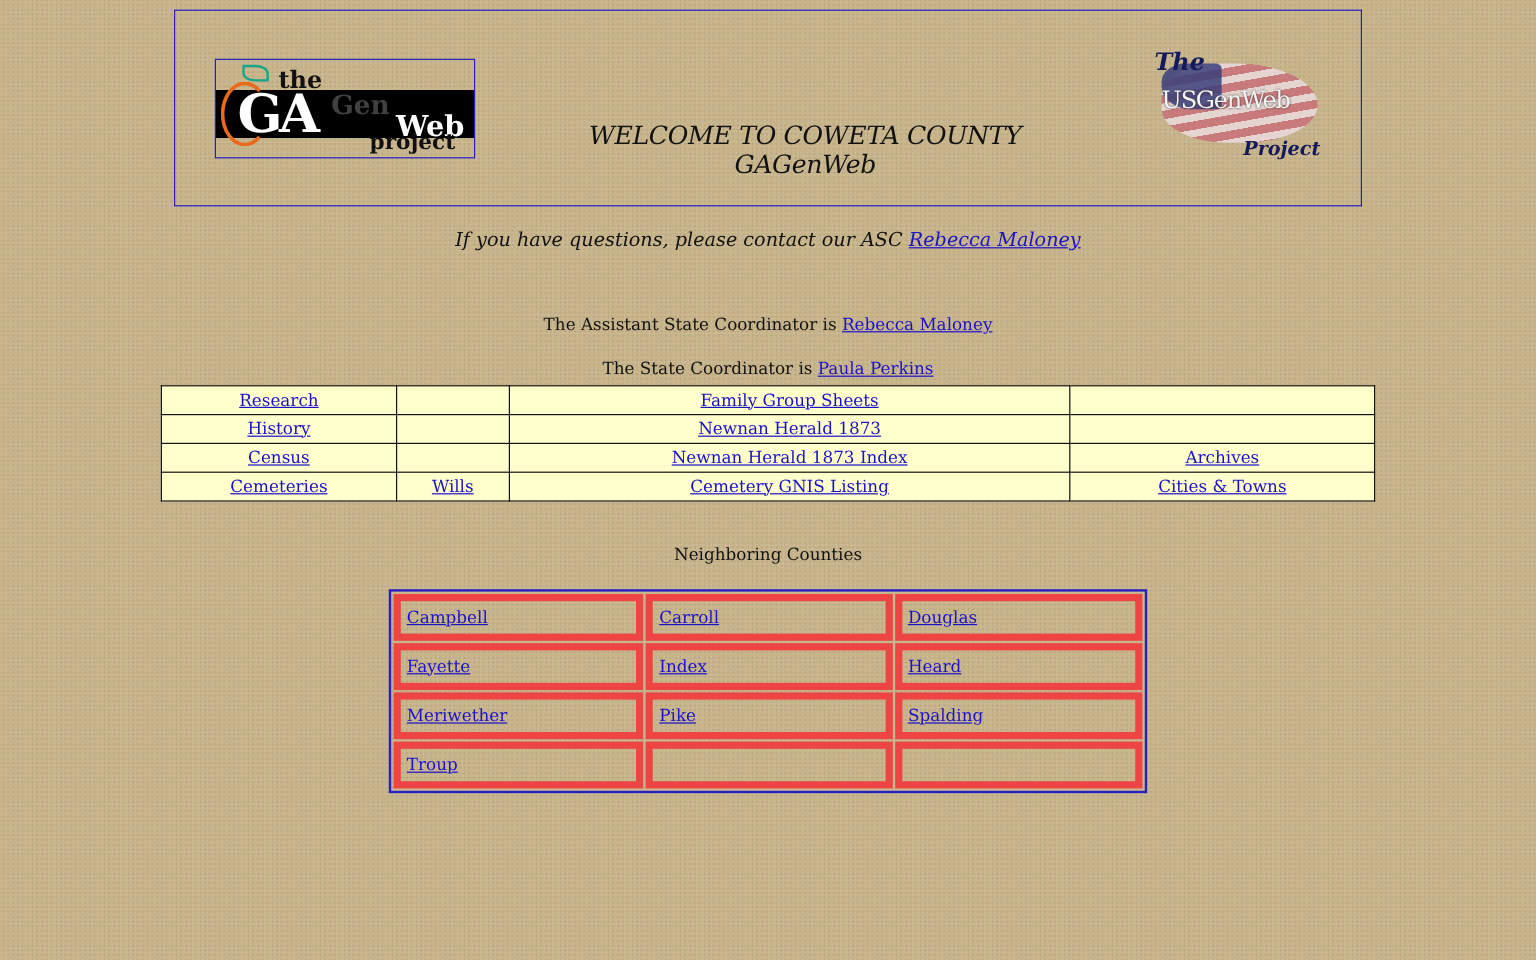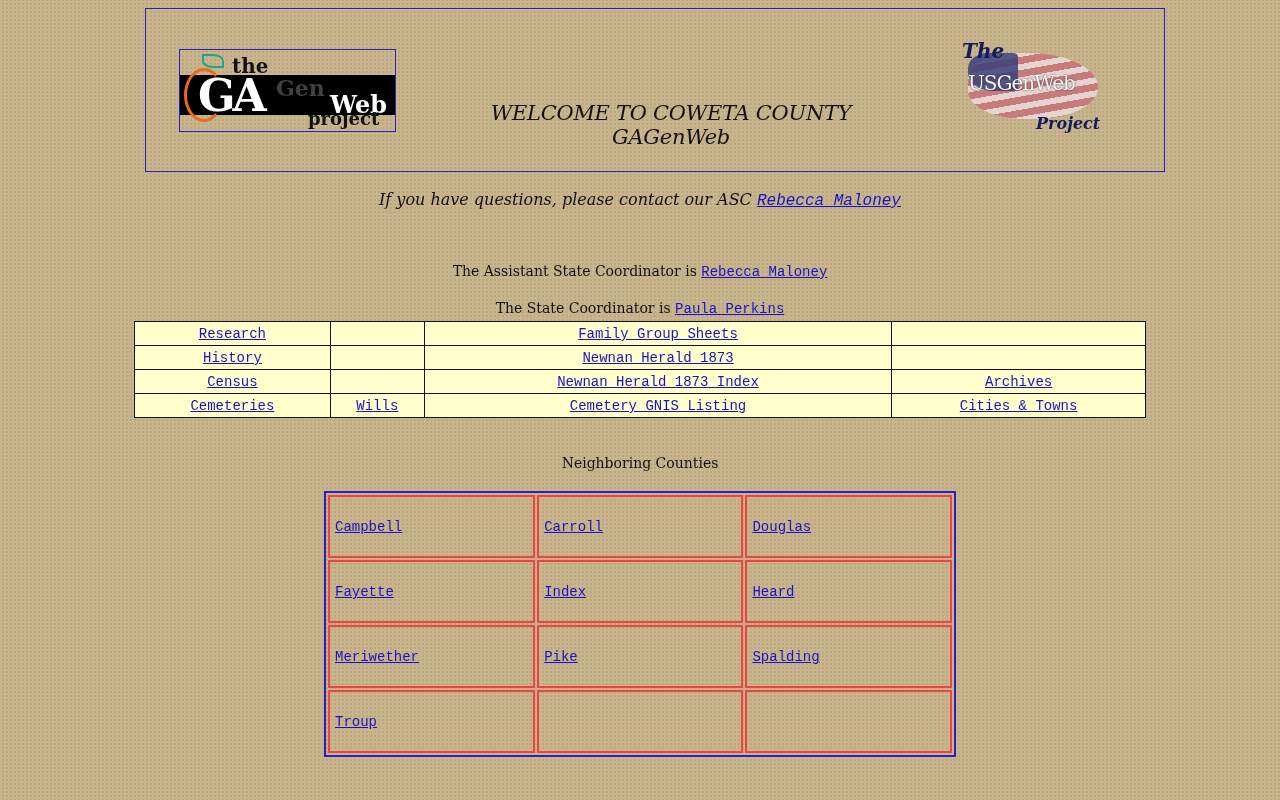--- a/index.html
+++ b/index.html
@@ -8,25 +8,24 @@
       background-color: #c8b48a;
       background-image:
         radial-gradient(rgba(255,255,255,0.10) 1px, transparent 1px),
         radial-gradient(rgba(0,0,0,0.07) 1px, transparent 1px);
       background-size: 3px 3px, 4px 4px;
       background-position: 0 0, 1px 2px;
       font-family: "DejaVu Serif", serif;
       color: #111;
       position: relative;
     }
-    a { color: #1a12c8; text-decoration: underline; font-family: Liberation Mono, monospace; }
+    a { color: #1a12c8; text-decoration: underline; }
     .header-box {
       position: absolute; left: 145px; top: 8px; width: 988px; height: 162px;
       border: 1px solid #2a20c0;
-      padding-left: 30px;
     }
     .ga-logo {
       position: absolute; left: 33px; top: 40px; width: 215px; height: 81px;
       border: 1px solid #2a20c0; overflow: hidden;
     }
     .ga-logo .band { position: absolute; left: 0; top: 25px; width: 215px; height: 40px; background: #000; }
     .ga-logo .the { position: absolute; left: 52px; top: 4px; font: bold 20px "DejaVu Serif", serif; color: #111; }
     .ga-logo .ga { position: absolute; left: 18px; top: 20px; font: bold 44px "DejaVu Serif", serif; color: #fff; letter-spacing: -3px; }
     .ga-logo .gen { position: absolute; left: 96px; top: 25px; font: bold 22px "DejaVu Serif", serif; color: #404040; }
     .ga-logo .web { position: absolute; left: 150px; top: 40px; font: bold 24px "DejaVu Serif", serif; color: #fff; }
@@ -56,21 +55,21 @@
     .nav-table {
       position: absolute; left: 134px; top: 321px; width: 1012px;
       border-collapse: collapse; background: #ffffcc; font-size: 14px;
     }
     .nav-table td { border: 1px solid #111; height: 23px; padding: 0; text-align: center; }
     .neighbor-title { position: absolute; left: 0; top: 455px; width: 1280px; text-align: center; font-size: 14px; }
     .neighbor-table {
       position: absolute; left: 324px; top: 491px; width: 632px;
       border: 2px solid #2a20c0; border-spacing: 2px; font-size: 14px;
     }
-    .neighbor-table td { border: 2px solid #ef4444; height: 27px; padding: 16px 5px; width: 197px; }
+    .neighbor-table td { border: 6px solid #ef4444; height: 27px; padding: 0 5px; width: 197px; }
   </style>
 </head>
 <body>
 
 <div class="header-box">
   <div class="ga-logo">
     <div class="band"></div>
     <div class="peach"></div>
     <div class="leaf"></div>
     <span class="the">the</span>

